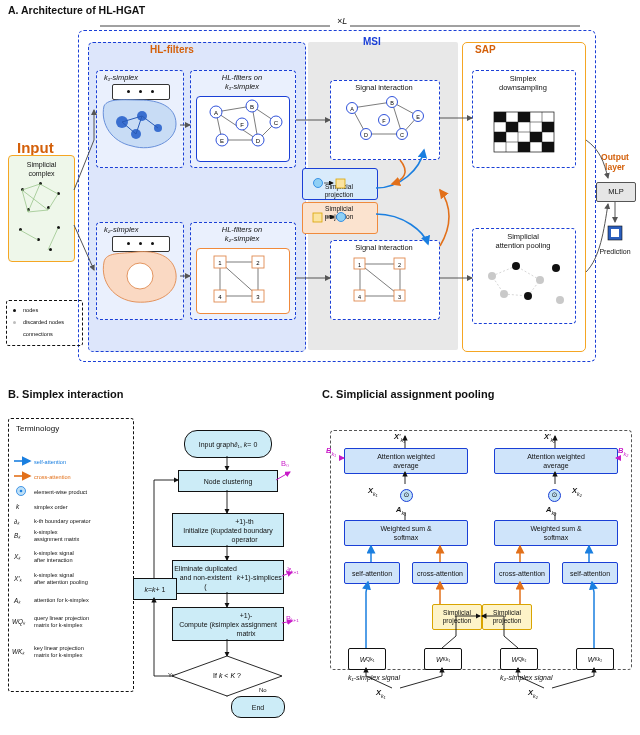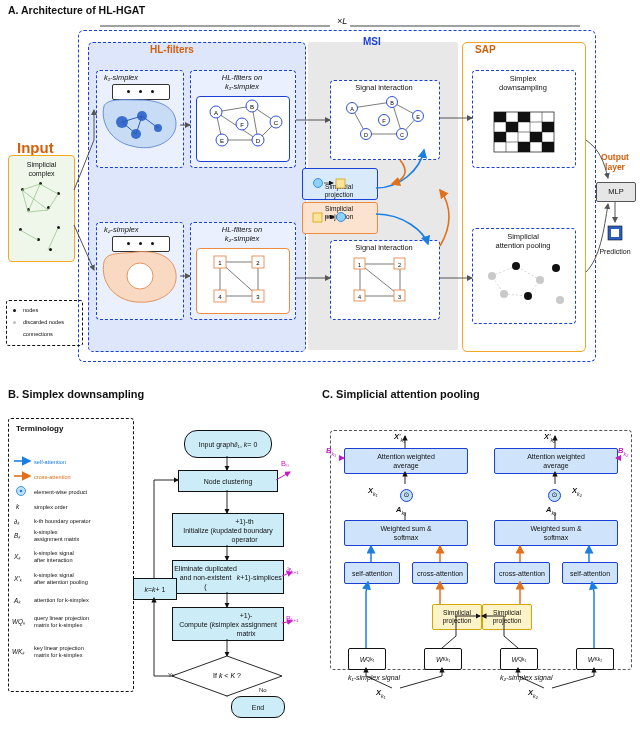--- a/index.html
+++ b/index.html
@@ -96,21 +96,21 @@
   #sap2Lbl{left:472px;top:232px;width:102px;text-align:center;font-size:7.5px;line-height:9px;}
 
   
   #outLbl{left:592px;top:152px;width:46px;text-align:center;color:#d4600a;font-weight:bold;font-size:8.5px;line-height:10px;}
   #mlpBox{left:596px;top:182px;width:38px;height:18px;border:1.1px solid #555;border-radius:2px;background:#e6e6e6;text-align:center;font-size:7.5px;line-height:18px;}
   #predLbl{left:592px;top:248px;width:46px;text-align:center;font-size:7px;}
 
   
   #panelB-title{left:8px;top:388px;}
   #termBox{left:8px;top:418px;width:124px;height:272px;border:1.2px dashed #111;border-radius:3px;background:#fff;}
-  #termTitle{left:16px;top:424px;font-size:8px;font-weight:bold;}
+  #termTitle{left:16px;top:424px;font-size:8px;font-weight:normal;}
   .termRow{position:absolute;font-size:5.6px;line-height:7px;}
   .termSym{position:absolute;font-size:6.4px;}
 
   
   .fc{position:absolute;border:1.1px solid #111;background:#ccecf7;text-align:center;font-size:7px;line-height:9px;display:flex;align-items:center;justify-content:center;}
   .fcW{position:absolute;border:1.1px solid #111;background:#fff;text-align:center;font-size:7px;line-height:9px;display:flex;align-items:center;justify-content:center;}
 
   
   #panelC-title{left:322px;top:388px;}
   #cOuter{left:330px;top:430px;width:300px;height:238px;border:1.3px dashed #555;border-radius:4px;background:#fff;}
@@ -197,21 +197,21 @@
 
 <div class="abs" id="sds"></div>
 <div class="abs" id="sdsLbl">Simplex<br>downsampling</div>
 <div class="abs" id="sap2"></div>
 <div class="abs" id="sap2Lbl">Simplicial<br>attention pooling</div>
 
 <div class="abs" id="outLbl">Output<br>layer</div>
 <div class="abs" id="mlpBox">MLP</div>
 <div class="abs" id="predLbl">Prediction</div>
 
-<div class="abs sec-ttl" id="panelB-title">B.  Simplex downsampling</div>
+<div class="abs sec-ttl" id="panelB-title">B.  Simplex interaction</div>
 <div class="abs" id="termBox"></div>
 <div class="abs" id="termTitle">Terminology</div>
 
 <div class="abs termRow" style="left:34px;top:459px;color:#1a7fe0;">self-attention</div>
 <div class="abs termRow" style="left:34px;top:474px;color:#e2701a;">cross-attention</div>
 <div class="abs termRow" style="left:34px;top:489px;">element-wise product</div>
 
 <div class="abs termSym ital" style="left:16px;top:503px;">k</div>
 <div class="abs termRow" style="left:34px;top:504px;">simplex order</div>
 
@@ -249,21 +249,21 @@
 <div class="fcW" style="left:133px;top:578px;width:42px;height:20px;background:#ccecf7;"><span class="ital">k</span> = <span class="ital">k</span> + 1</div>
 <div class="fc" style="left:231px;top:696px;width:52px;height:20px;border-radius:10px;">End</div>
 
 <div class="abs xs" style="left:168px;top:672px;">Yes</div>
 <div class="abs xs" style="left:259px;top:687px;">No</div>
 
 <div class="abs" style="left:281px;top:459px;font-size:7.5px;color:#c81ac8;">B₀</div>
 <div class="abs" style="left:286px;top:565px;font-size:7.5px;color:#c81ac8;">∂′ₖ₊₁</div>
 <div class="abs" style="left:286px;top:613px;font-size:7.5px;color:#c81ac8;">Bₖ₊₁</div>
 
-<div class="abs sec-ttl" id="panelC-title">C.  Simplicial attention pooling</div>
+<div class="abs sec-ttl" id="panelC-title">C.  Simplicial assignment pooling</div>
 <div class="abs" id="cOuter"></div>
 
 <div class="attnBox" style="left:344px;top:448px;width:122px;height:24px;">Attention weighted<br>average</div>
 <div class="wsBox" style="left:344px;top:520px;width:122px;height:24px;">Weighted sum &amp;<br>softmax</div>
 <div class="saBox" style="left:344px;top:562px;width:54px;height:20px;">self-attention</div>
 <div class="saBox" style="left:412px;top:562px;width:54px;height:20px;">cross-attention</div>
 <div class="spBoxC" style="left:432px;top:604px;width:48px;height:24px;">Simplicial<br>projection</div>
 <div class="wBox" style="left:348px;top:648px;width:36px;height:20px;">
     <span class="ital">W</span>
     <sup style="font-size:5px;">Q</sup>

